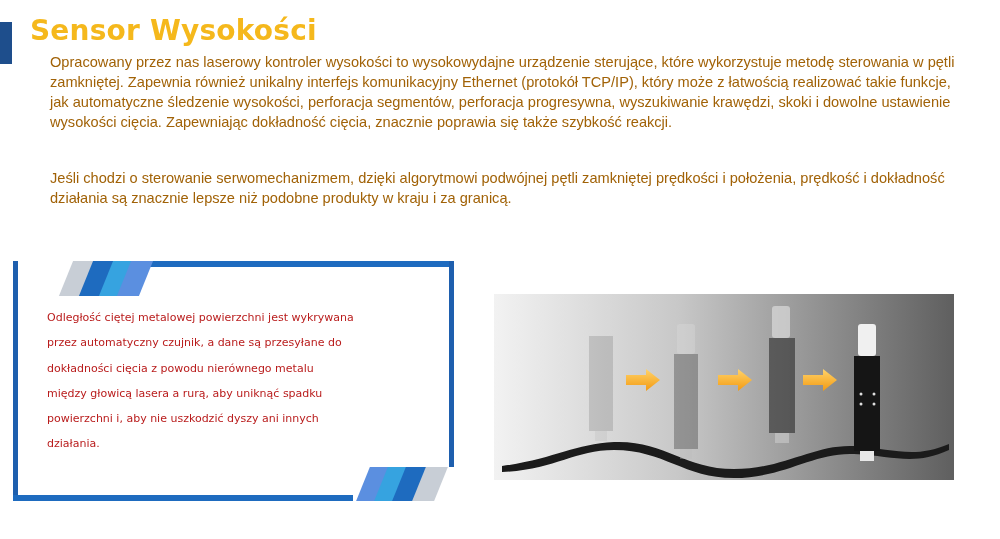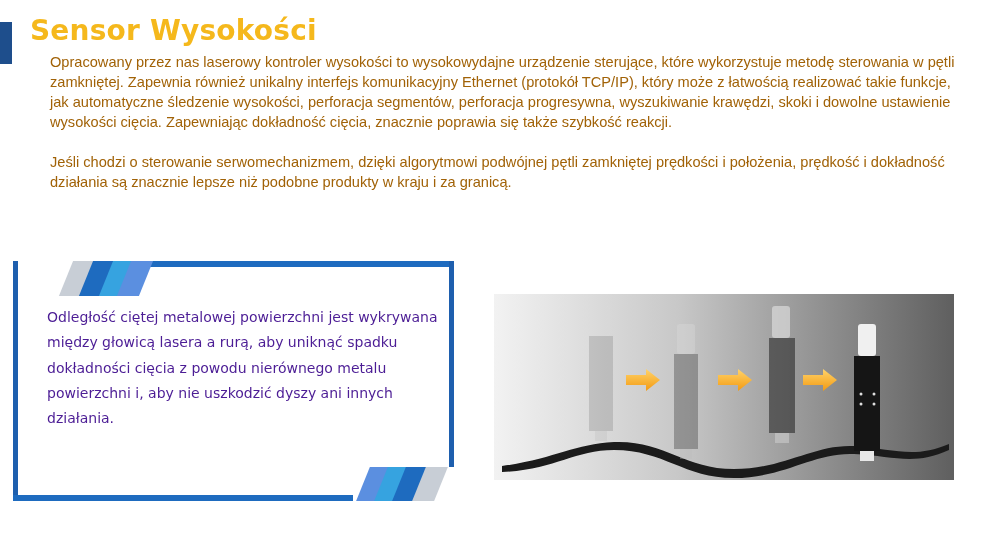--- a/index.html
+++ b/index.html
@@ -12,36 +12,36 @@
   .title {
     position:absolute; left:30px; top:14px; margin:0;
     font-family:"DejaVu Sans", sans-serif; font-weight:bold;
     font-size:28px; color:#f5b81c; letter-spacing:0.2px;
   }
   .body-text {
     position:absolute; left:50px; top:52px; width:905px;
     font-size:14.6px; line-height:20px; color:#a16207;
   }
   .body-text p { margin:0; }
-  .body-text p + p { margin-top:20px; }
+  .body-text p + p { margin-top:36px; }
 
   
   .frame { position:absolute; left:13px; top:261px; width:441px; height:240px; }
   .frame .b-left { position:absolute; left:0; top:0; width:5px; height:240px; background:#1e5fae; }
   .frame .b-top { position:absolute; left:105px; top:0; width:336px; height:6px; background:#1e6bbf; }
   .frame .b-right { position:absolute; right:0; top:0; width:5px; height:206px; background:#1e5fae; }
   .frame .b-bottom { position:absolute; left:0; bottom:0; width:340px; height:6px; background:#1e6bbf; }
   .stripes { position:absolute; }
   .stripes span { position:absolute; top:0; width:22px; height:100%; transform:skewX(-22deg); }
   .stripes.tl { left:43px; top:0; width:80px; height:35px; }
   .stripes.br { left:338px; top:206px; width:80px; height:34px; }
   .frame-text {
     position:absolute; left:47px; top:305px; width:380px;
-    font-family:"DejaVu Sans", sans-serif; font-size:14px; line-height:25.3px;
-    color:#4c1d95;
+    font-family:"DejaVu Sans", sans-serif; font-size:11px; line-height:25.3px;
+    color:#b91c1c;
   }
   .frame-text span { display:block; white-space:nowrap; }
 
   
   .illus {
     position:absolute; left:494px; top:294px; width:460px; height:186px;
     background:linear-gradient(90deg,#f2f2f2 0%,#c8c8c8 40%,#8a8a8a 75%,#5f5f5f 100%);
     overflow:hidden;
   }
   .illus svg { position:absolute; left:0; top:0; }
@@ -71,22 +71,23 @@
   <div class="stripes br">
     <span style="left:12px;background:#5b8fe0"></span>
     <span style="left:30px;background:#36a3e0"></span>
     <span style="left:48px;background:#1e6bbf"></span>
     <span style="left:68px;background:#c8ced6"></span>
   </div>
 </div>
 
 <div class="frame-text">
   <span>Odległość ciętej metalowej powierzchni jest wykrywana</span>
+  <span>przez automatyczny czujnik, a dane są przesyłane do</span>
+  <span>dokładności cięcia z powodu nierównego metalu</span>
   <span>między głowicą lasera a rurą, aby uniknąć spadku</span>
-  <span>dokładności cięcia z powodu nierównego metalu</span>
   <span>powierzchni i, aby nie uszkodzić dyszy ani innych</span>
   <span>działania.</span>
 </div>
 
 <div class="illus">
   <svg width="460" height="186" viewBox="0 0 460 186">
     <defs>
       <linearGradient id="arr" x1="0" y1="0" x2="0" y2="1">
         <stop offset="0" stop-color="#ffd36a"></stop>
         <stop offset="1" stop-color="#f39a12"></stop>

